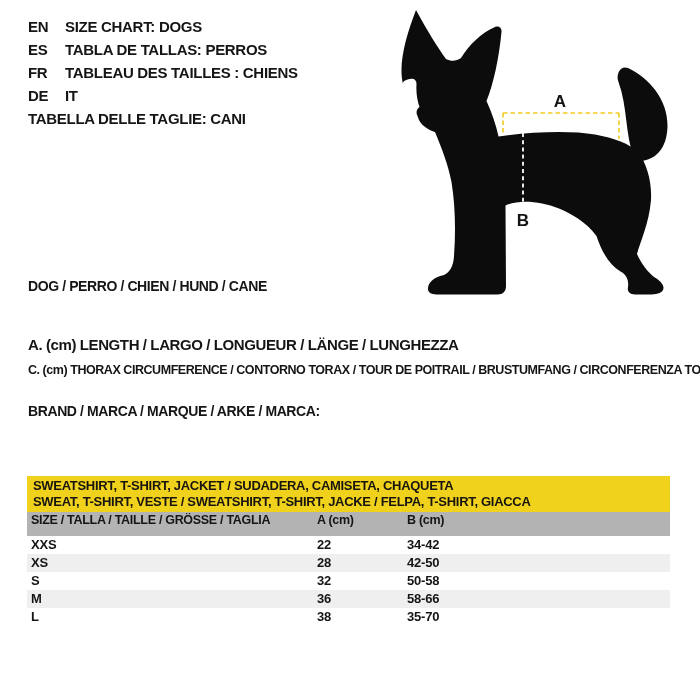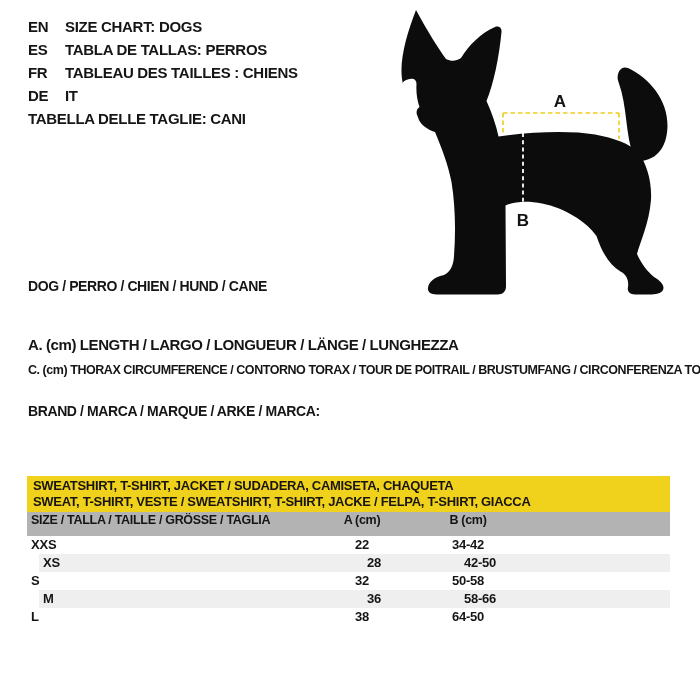--- a/index.html
+++ b/index.html
@@ -41,27 +41,27 @@
   .banner {
     background: #F0D21C; color: #181510;
     font-weight: bold; font-size: 13px; letter-spacing: -0.3px;
     line-height: 16px; padding: 2px 6px; white-space: nowrap;
   }
   .trow {
     display: grid; grid-template-columns: 290px 90px 122px 1fr;
     white-space: nowrap;
   }
   .trow > div:first-child { padding-left: 4px; text-align: left; }
-  .trow > div:nth-child(2), .trow > div:nth-child(3) { text-align: center; }
+  .trow > div:nth-child(2), .trow > div:nth-child(3) { text-align: left; }
   .thead {
     background: #B3B3B3; font-weight: bold; font-size: 12.5px;
     line-height: 16px; height: 24px; letter-spacing: -0.3px;
   }
   .tdata { font-weight: bold; font-size: 13px; line-height: 18px; height: 18px; letter-spacing: -0.2px; }
-  .tdata.alt { background: #EFEFEF; margin-left: 12px; }
+  .tdata.alt { background: #EFEFEF; }
 </style>
 </head>
 <body>
 
 <div class="page">
 
   <div class="lang-list">
     <span>EN</span>
     <span>SIZE CHART: DOGS</span>
     <span>ES</span>
@@ -170,18 +170,18 @@
     </div>
     <div class="trow tdata alt">
       <div>M</div>
       <div>36</div>
       <div>58-66</div>
       <div></div>
     </div>
     <div class="trow tdata">
       <div>L</div>
       <div>38</div>
-      <div>64-50</div>
+      <div>35-70</div>
       <div></div>
     </div>
   </div>
 
 </div>
 
 </body></html>

